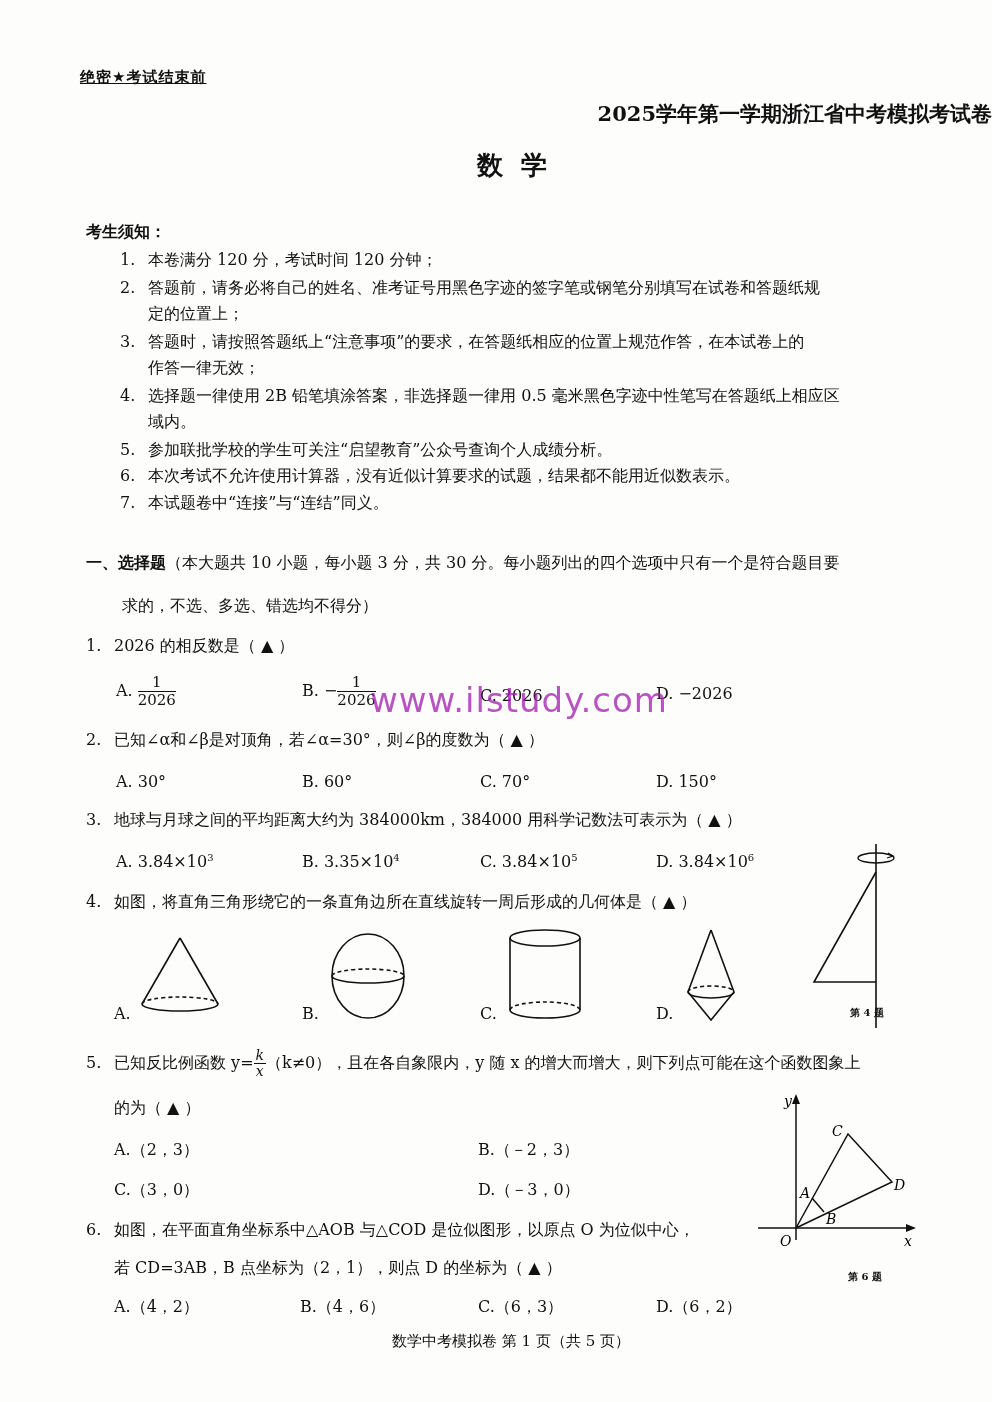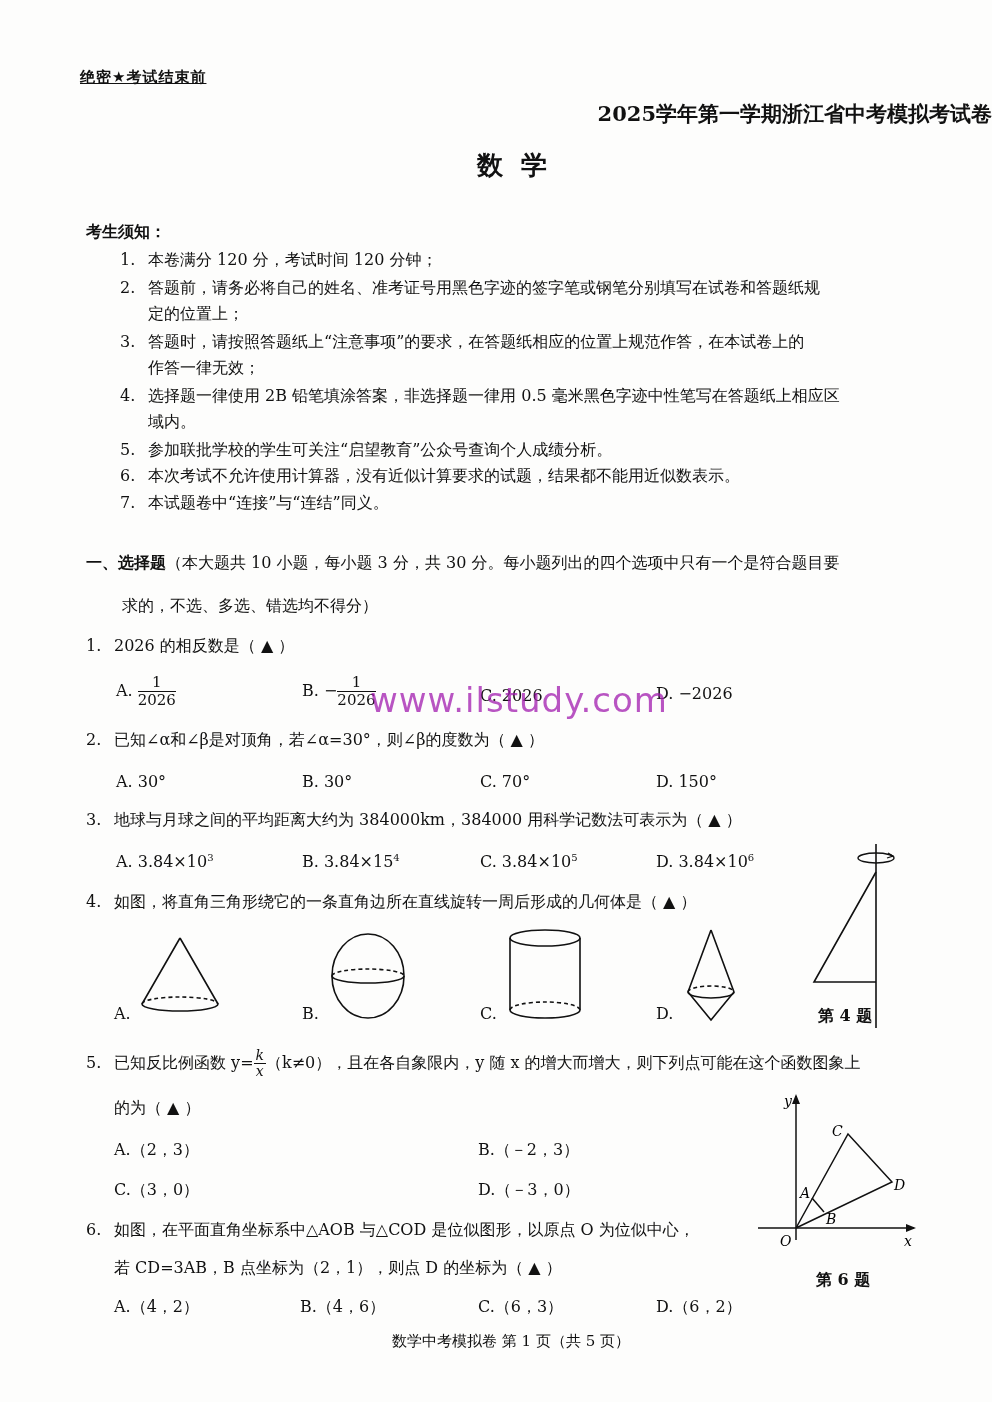--- a/index.html
+++ b/index.html
@@ -16,21 +16,21 @@
   .opt { font-size:16px; }
   .section { left:86px; top:553px; font-size:16px; }
   .section b { font-weight:bold; }
   .frac { display:inline-block; vertical-align:middle; text-align:center; font-size:15px; line-height:1.1; }
   .frac .n { display:block; border-bottom:1.5px solid #111; padding:0 2px; }
   .frac .d { display:block; }
   .watermark { left:370px; top:680px; font-size:34px; color:#a21caf; font-family:"DejaVu Sans",sans-serif; opacity:.75; letter-spacing:1px; }
   .footer { left:0; width:992px; top:1332px; text-align:center; font-size:15px; padding-left:30px; box-sizing:border-box; }
   sup { font-size:10px; }
   svg { position:absolute; overflow:visible; }
-  .cap { font-size:16px; font-weight:bold; }
+  .cap { font-size:10px; font-weight:bold;margin-left:32px; }
 </style>
 </head>
 <body>
 
 <div class="abs conf">绝密★考试结束前</div>
 <div class="abs title">2025学年第一学期浙江省中考模拟考试卷</div>
 <div class="abs subject">数学</div>
 
 <div class="abs notes-head">考生须知：</div>
 <div class="abs note" style="left:120px;top:250px"><span class="num">1.</span><span>本卷满分 120 分，考试时间 120 分钟；</span></div>
@@ -56,27 +56,27 @@
   <span>B.</span>
   <span>−</span><span class="frac"><span class="n">1</span><span class="d">2026</span></span>
 </div>
 <div class="abs opt" style="left:480px;top:686px"><span>C.</span> <span>2026</span></div>
 <div class="abs opt" style="left:656px;top:684px"><span>D.</span> <span>−2026</span></div>
 
 <div class="abs watermark">www.ilstudy.com</div>
 
 <div class="abs q" style="left:86px;top:730px"><span class="num">2.</span><span>已知∠α和∠β是对顶角，若∠α=30°，则∠β的度数为（   ▲   ）</span></div>
 <div class="abs opt" style="left:116px;top:772px">A.  30°</div>
-<div class="abs opt" style="left:302px;top:772px">B.  30°</div>
+<div class="abs opt" style="left:302px;top:772px">B.  60°</div>
 <div class="abs opt" style="left:480px;top:772px">C.  70°</div>
 <div class="abs opt" style="left:656px;top:772px">D.  150°</div>
 
 <div class="abs q" style="left:86px;top:810px"><span class="num">3.</span><span>地球与月球之间的平均距离大约为 384000km，384000 用科学记数法可表示为（   ▲   ）</span></div>
 <div class="abs opt" style="left:116px;top:852px"><span>A.  3.84×10</span><sup>3</sup></div>
-<div class="abs opt" style="left:302px;top:852px"><span>B.  3.84×15</span><sup>4</sup></div>
+<div class="abs opt" style="left:302px;top:852px"><span>B.  3.35×10</span><sup>4</sup></div>
 <div class="abs opt" style="left:480px;top:852px"><span>C.  3.84×10</span><sup>5</sup></div>
 <div class="abs opt" style="left:656px;top:852px"><span>D.  3.84×10</span><sup>6</sup></div>
 
 <div class="abs q" style="left:86px;top:892px"><span class="num">4.</span><span>如图，将直角三角形绕它的一条直角边所在直线旋转一周后形成的几何体是（   ▲   ）</span></div>
 <div class="abs opt" style="left:114px;top:1004px">A.</div>
 <div class="abs opt" style="left:302px;top:1004px">B.</div>
 <div class="abs opt" style="left:480px;top:1004px">C.</div>
 <div class="abs opt" style="left:656px;top:1004px">D.</div>
 
 <svg style="left:140px;top:936px" width="80" height="84">

